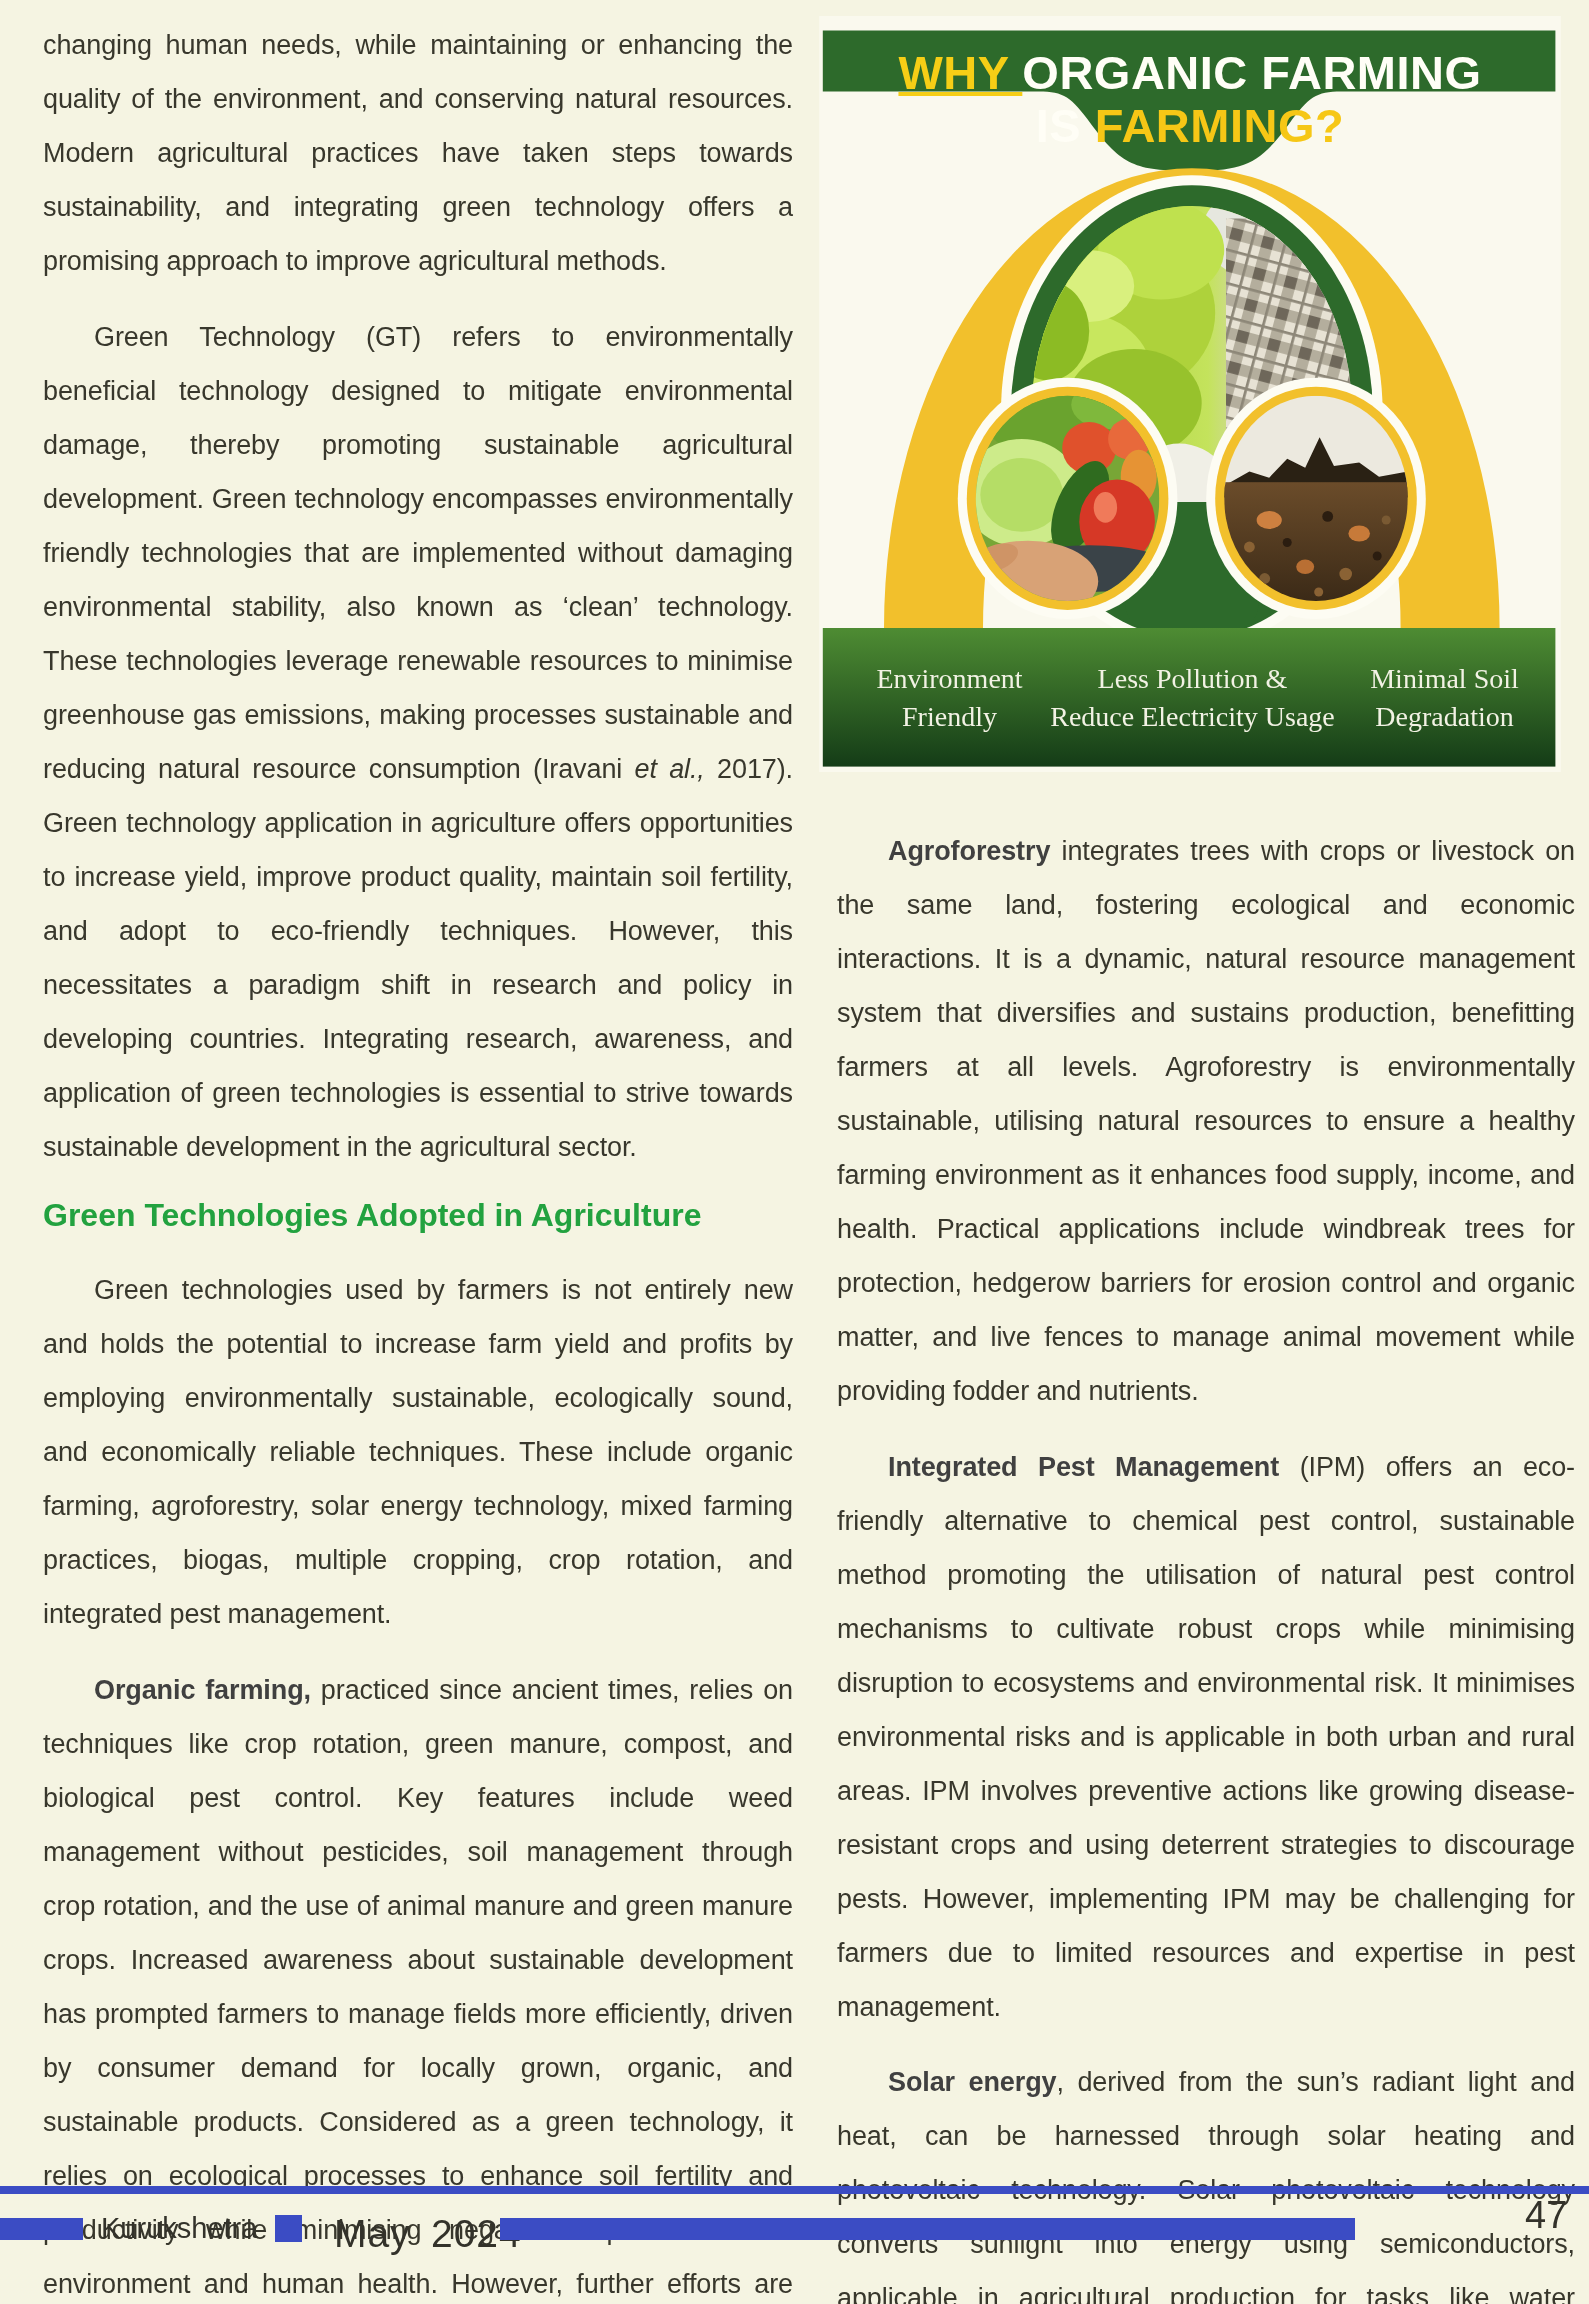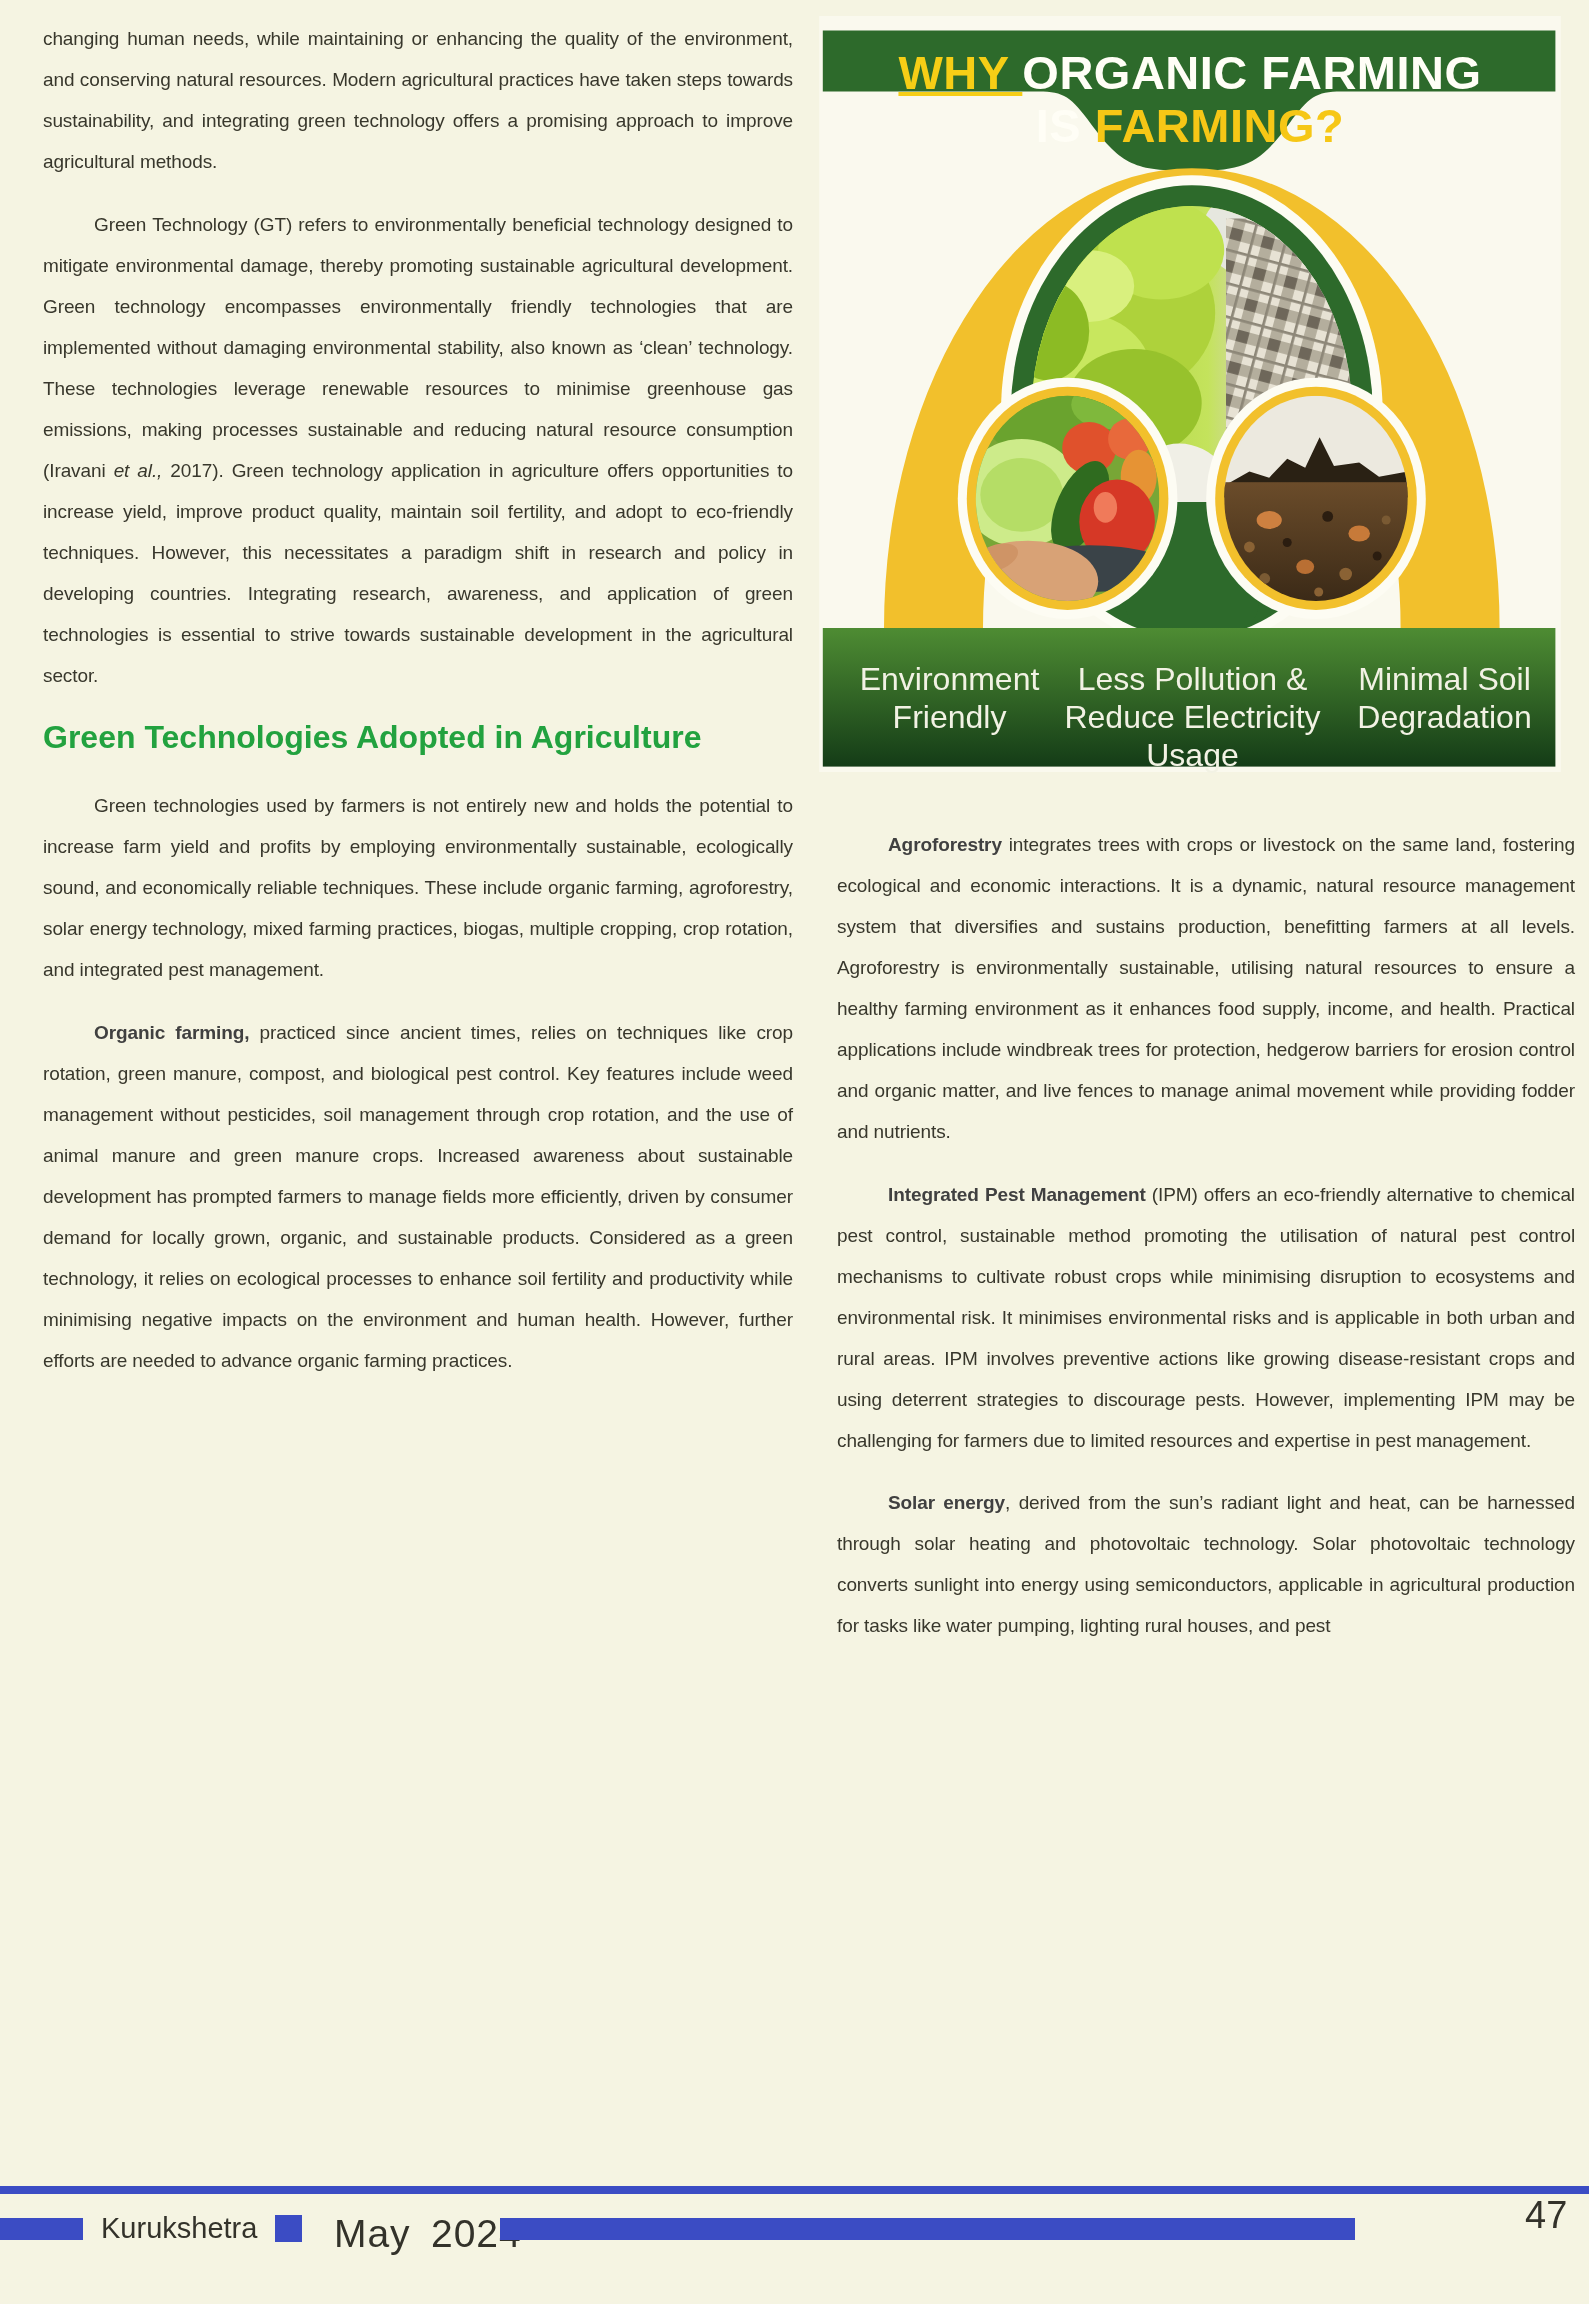--- a/index.html
+++ b/index.html
@@ -5,38 +5,38 @@
 <style>
   html,body{margin:0;padding:0;}
   body{width:1590px;height:2304px;background:#f5f4e2;position:relative;
        font-family:"Liberation Sans", sans-serif;color:#38372c;overflow:hidden;}
   .page{position:absolute;inset:0;}
 
   
   .col{position:absolute;}
   .col-left{left:43px;top:18px;width:750px;}
   .col-right-text{left:837px;top:824px;width:738px;}
-  .col p{margin:0 0 21.6px 0;font-size:19px;line-height:41px;text-align:justify;
+  .col p{margin:0 0 21.6px 0;font-size:27px;line-height:54px;text-align:justify;
          letter-spacing:-0.1px;color:#38372c;}
   .col p.indent{text-indent:51px;}
   .col .b{font-weight:bold;color:#404040;}
   .col .i{font-style:italic;margin-top:24px;}
   h2.section{margin:21.6px 0 27px 0;font-size:32px;line-height:41px;font-weight:bold;
              color:#22a23f;text-align:left;}
 
   
   .infographic{position:absolute;left:819px;top:16px;width:742px;height:756px;}
   .infographic svg{position:absolute;left:0;top:0;}
   .ig-title{position:absolute;left:0;width:742px;text-align:center;
             font-weight:bold;font-family:"Liberation Sans",sans-serif;
             letter-spacing:0.5px;}
   .ig-title-1{top:32px;font-size:47px;line-height:50px;}
   .ig-title-2{top:85px;font-size:47px;line-height:50px;}
-  .ig-label{position:absolute;color:#f2f2e4;font-family:Liberation Sans, sans-serif;
-            font-size:32px;line-height:38px;text-align:center;white-space:pre-line;}
+  .ig-label{position:absolute;color:#f2f2e4;font-family:Liberation Serif, serif;
+            font-size:28px;line-height:38px;text-align:center;white-space:pre-line;}
   .ig-label-1{left:27px;top:644px;width:207px;}
   .ig-label-2{left:225px;top:644px;width:297px;}
   .ig-label-3{left:529px;top:644px;width:193px;}
 
   
   .footer-rule{position:absolute;left:0;top:2186px;width:1590px;height:8px;background:#3b4cc4;}
   .footer-bar-left{position:absolute;left:0;top:2218px;width:83px;height:21.6px;background:#3b4cc4;}
   .footer-square{position:absolute;left:275px;top:2215px;width:27px;height:27px;background:#3b4cc4;}
   .footer-bar-right{position:absolute;left:500px;top:2218px;width:855px;height:21.6px;background:#3b4cc4;}
   .footer-journal{position:absolute;left:101px;top:2212px;font-size:29px;color:#33322a;}

